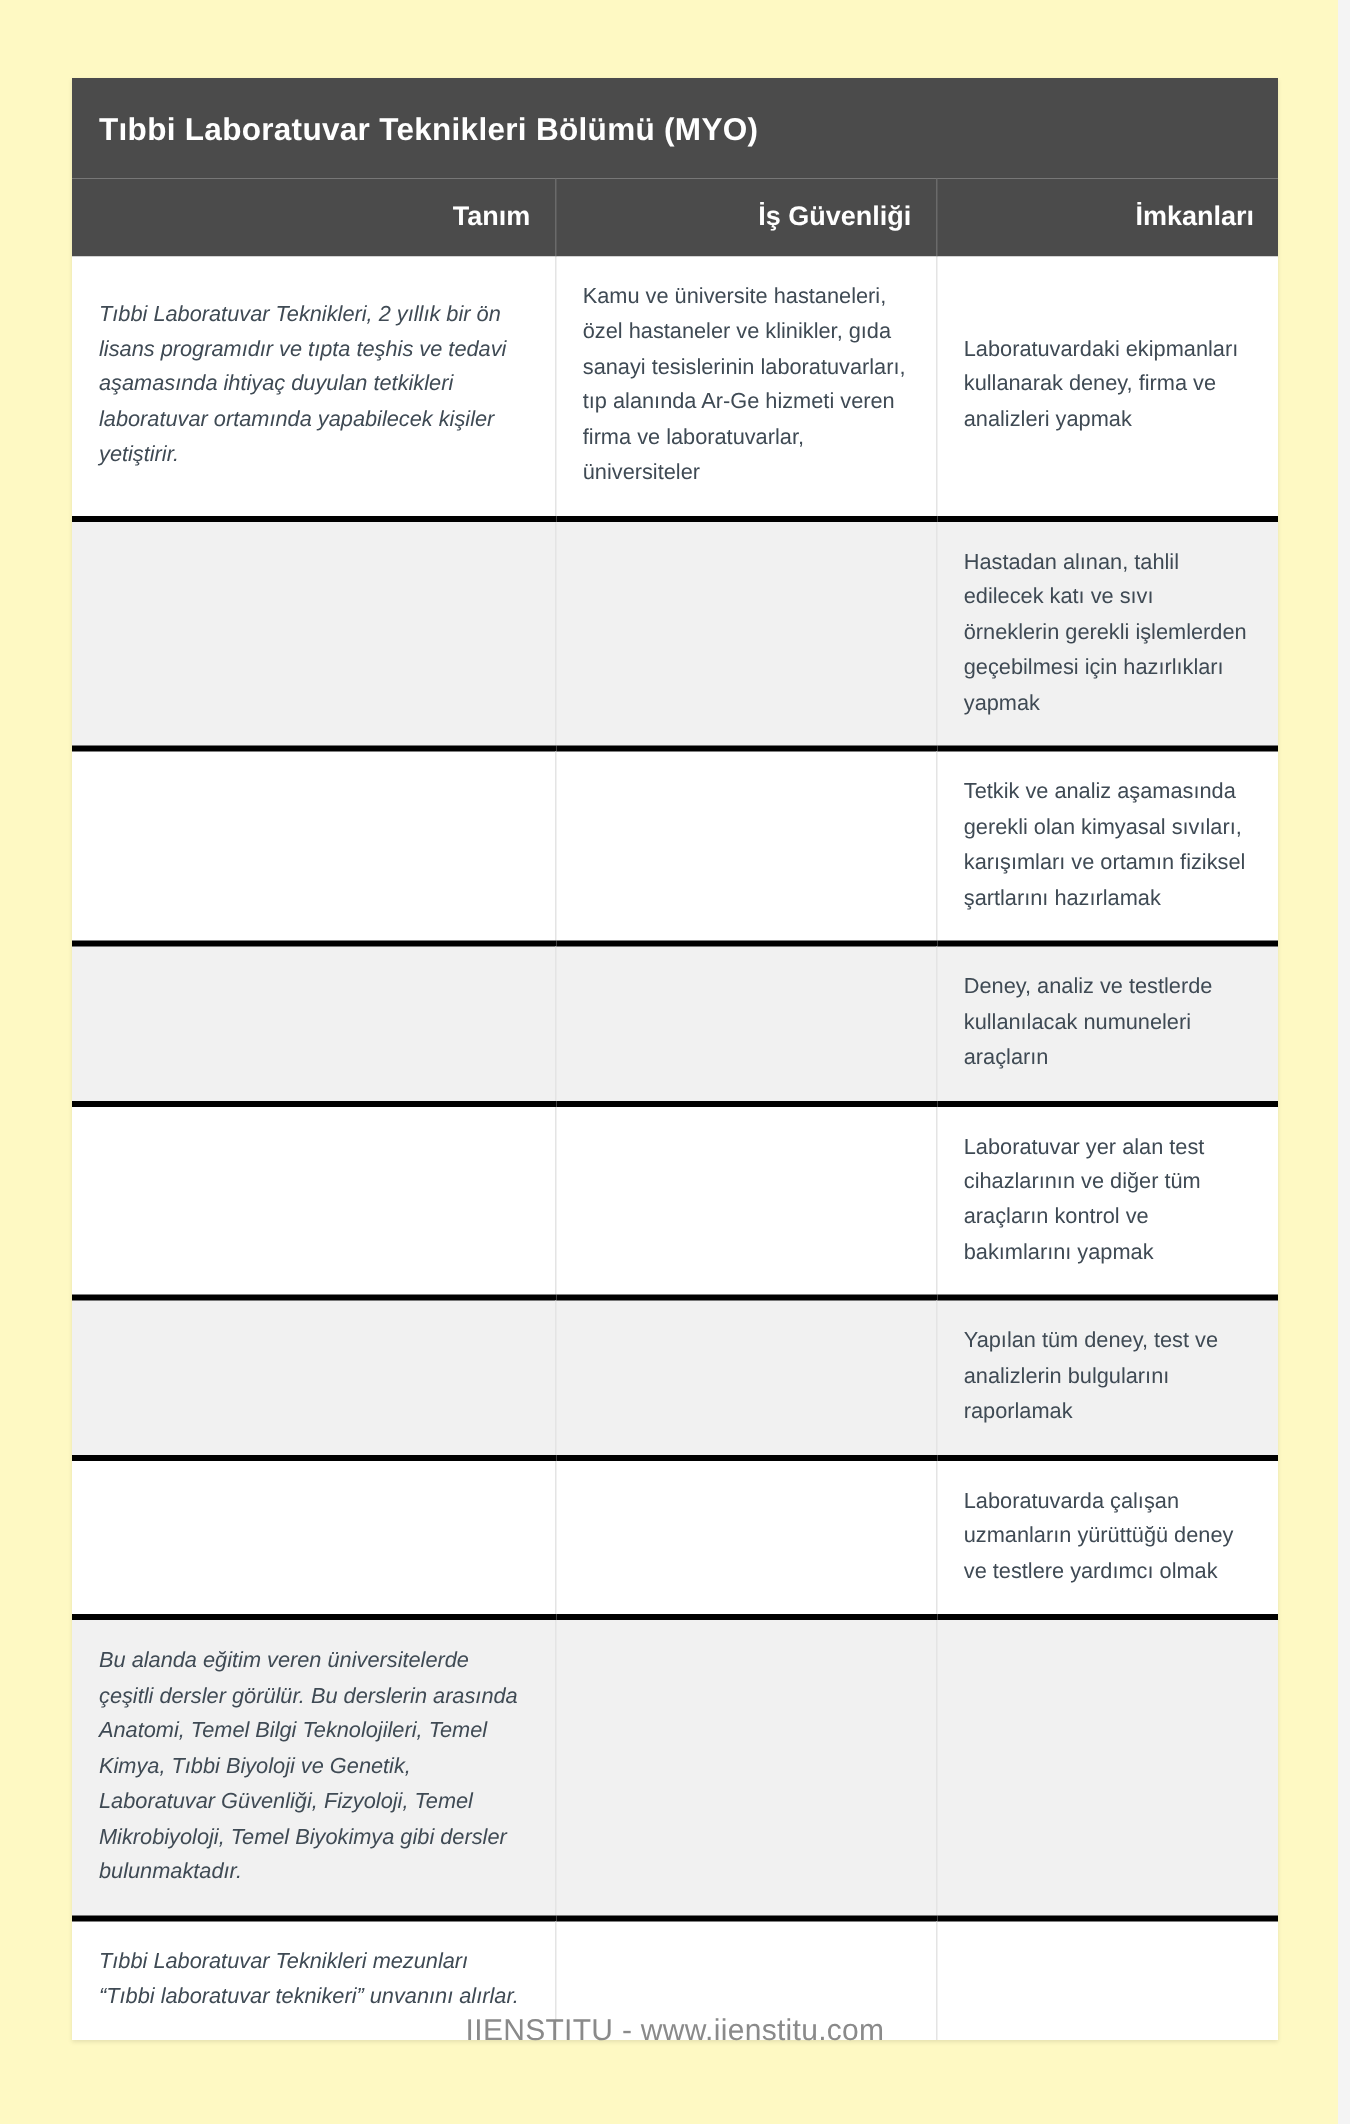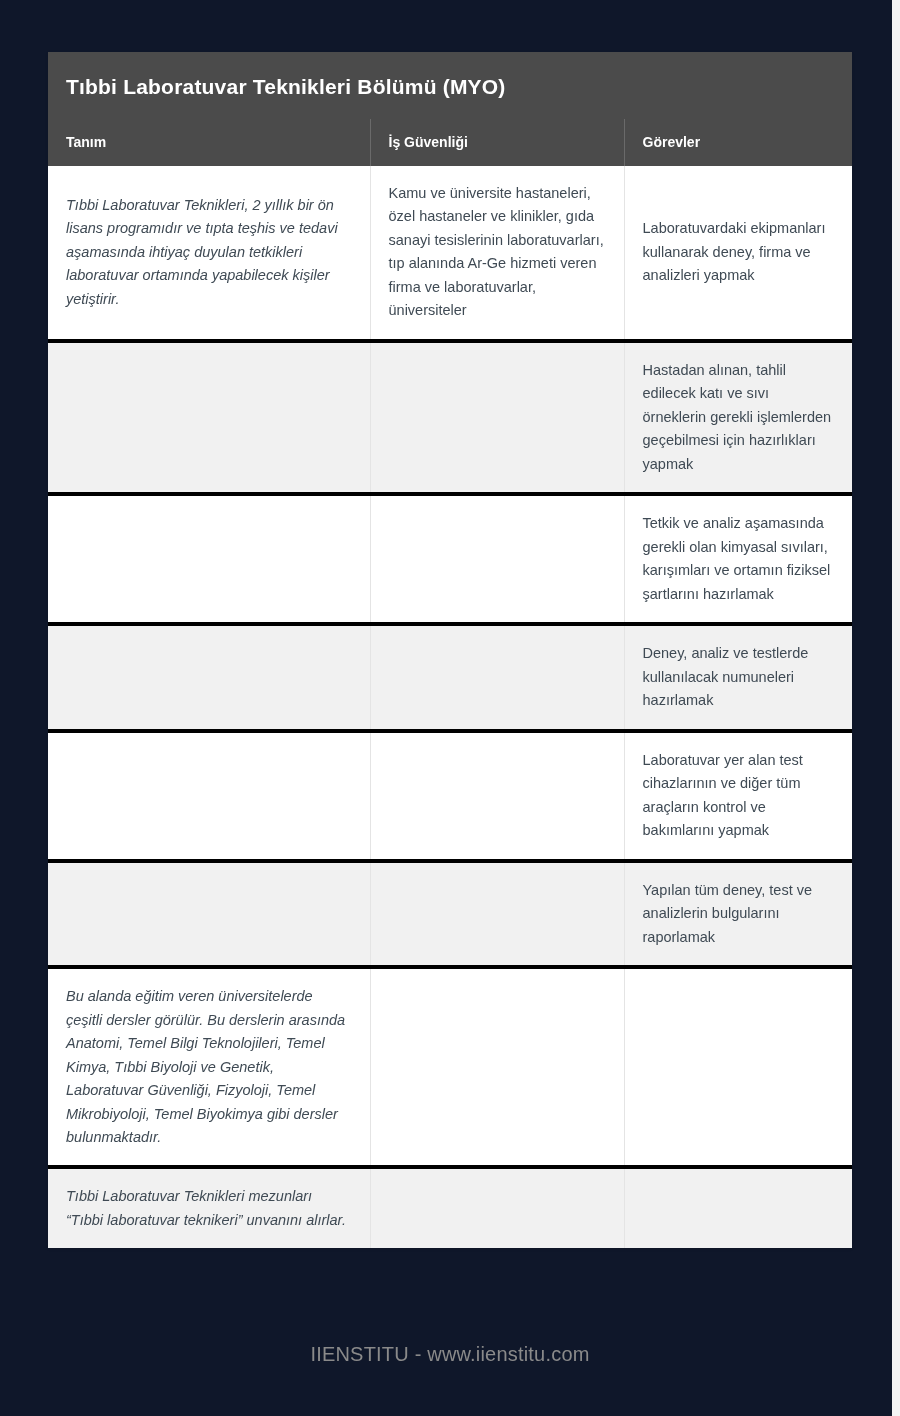--- a/index.html
+++ b/index.html
@@ -9,21 +9,21 @@
     height: 1416px;
     background: #f4f4f4;
     font-family: "Liberation Sans", "DejaVu Sans", sans-serif;
     -webkit-font-smoothing: antialiased;
   }
 
   .page {
     width: 892px;
     height: 1416px;
     position: relative;
-    background: #0f172a;
+    background: #fef9c3;
   }
 
   .table-wrap {
     position: absolute;
     left: 48px;
     top: 52px;
     width: 804px;
     background: #ffffff;
     box-shadow: 0 1px 3px rgba(0,0,0,0.10);
   }
@@ -44,23 +44,23 @@
     table-layout: fixed;
   }
 
   table.data col.c1 { width: 322px; }
   table.data col.c2 { width: 254px; }
   table.data col.c3 { width: 228px; }
 
   table.data thead th {
     background: #4b4b4b;
     color: #ffffff;
-    font-size: 14px;
+    font-size: 18px;
     font-weight: bold;
-    text-align: left;
+    text-align: right;
     vertical-align: middle;
     padding: 15px 16px 15px 18px;
     border-left: 1px solid #6a6a6a;
     line-height: 1.2;
   }
   table.data thead th:first-child { border-left: none; }
 
   table.data tbody td {
     font-size: 14.5px;
     line-height: 1.62;
@@ -101,21 +101,21 @@
     <table class="data">
       <colgroup>
         <col class="c1">
           <col class="c2">
           <col class="c3">
       </colgroup>
       <thead>
         <tr>
           <th>Tanım</th>
           <th>İş Güvenliği</th>
-          <th>Görevler</th>
+          <th>İmkanları</th>
         </tr>
       </thead>
       <tbody>
 
         <tr>
           <td>Tıbbi Laboratuvar Teknikleri, 2 yıllık bir ön lisans programıdır ve tıpta teşhis ve tedavi aşamasında ihtiyaç duyulan tetkikleri laboratuvar ortamında yapabilecek kişiler yetiştirir.</td>
           <td>Kamu ve üniversite hastaneleri, özel hastaneler ve klinikler, gıda sanayi tesislerinin laboratuvarları, tıp alanında Ar-Ge hizmeti veren firma ve laboratuvarlar, üniversiteler</td>
           <td>Laboratuvardaki ekipmanları kullanarak deney, firma ve analizleri yapmak</td>
         </tr>
 
@@ -127,36 +127,41 @@
 
         <tr>
           <td></td>
           <td></td>
           <td>Tetkik ve analiz aşamasında gerekli olan kimyasal sıvıları, karışımları ve ortamın fiziksel şartlarını hazırlamak</td>
         </tr>
 
         <tr>
           <td></td>
           <td></td>
-          <td>Deney, analiz ve testlerde kullanılacak numuneleri hazırlamak</td>
+          <td>Deney, analiz ve testlerde kullanılacak numuneleri araçların</td>
         </tr>
 
         <tr>
           <td></td>
           <td></td>
           <td>Laboratuvar yer alan test cihazlarının ve diğer tüm araçların kontrol ve bakımlarını yapmak</td>
         </tr>
 
         <tr>
           <td></td>
           <td></td>
           <td>Yapılan tüm deney, test ve analizlerin bulgularını raporlamak</td>
         </tr>
 
 
+        <tr>
+          <td></td>
+          <td></td>
+          <td>Laboratuvarda çalışan uzmanların yürüttüğü deney ve testlere yardımcı olmak</td>
+        </tr>
 
         <tr>
           <td>Bu alanda eğitim veren üniversitelerde çeşitli dersler görülür. Bu derslerin arasında Anatomi, Temel Bilgi Teknolojileri, Temel Kimya, Tıbbi Biyoloji ve Genetik, Laboratuvar Güvenliği, Fizyoloji, Temel Mikrobiyoloji, Temel Biyokimya gibi dersler bulunmaktadır.</td>
           <td></td>
           <td></td>
         </tr>
 
         <tr>
           <td>Tıbbi Laboratuvar Teknikleri mezunları “Tıbbi laboratuvar teknikeri” unvanını alırlar.</td>
           <td></td>

